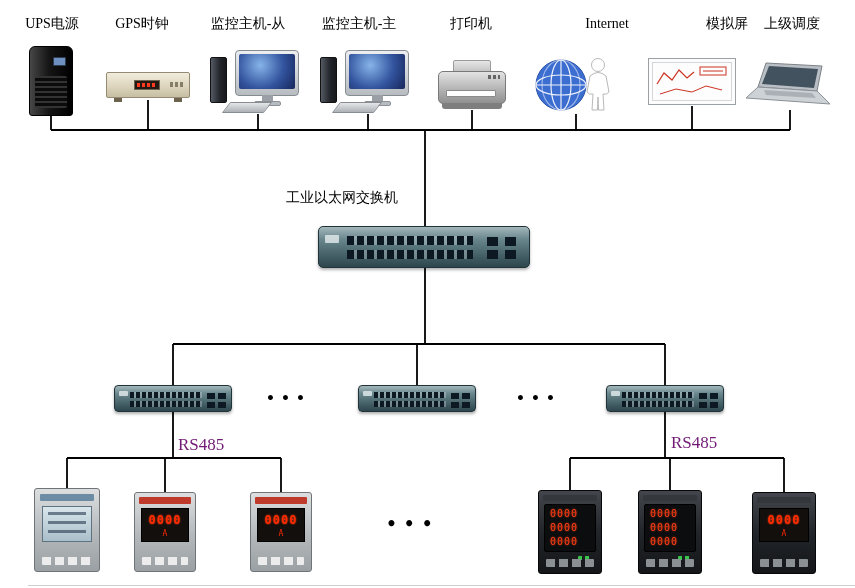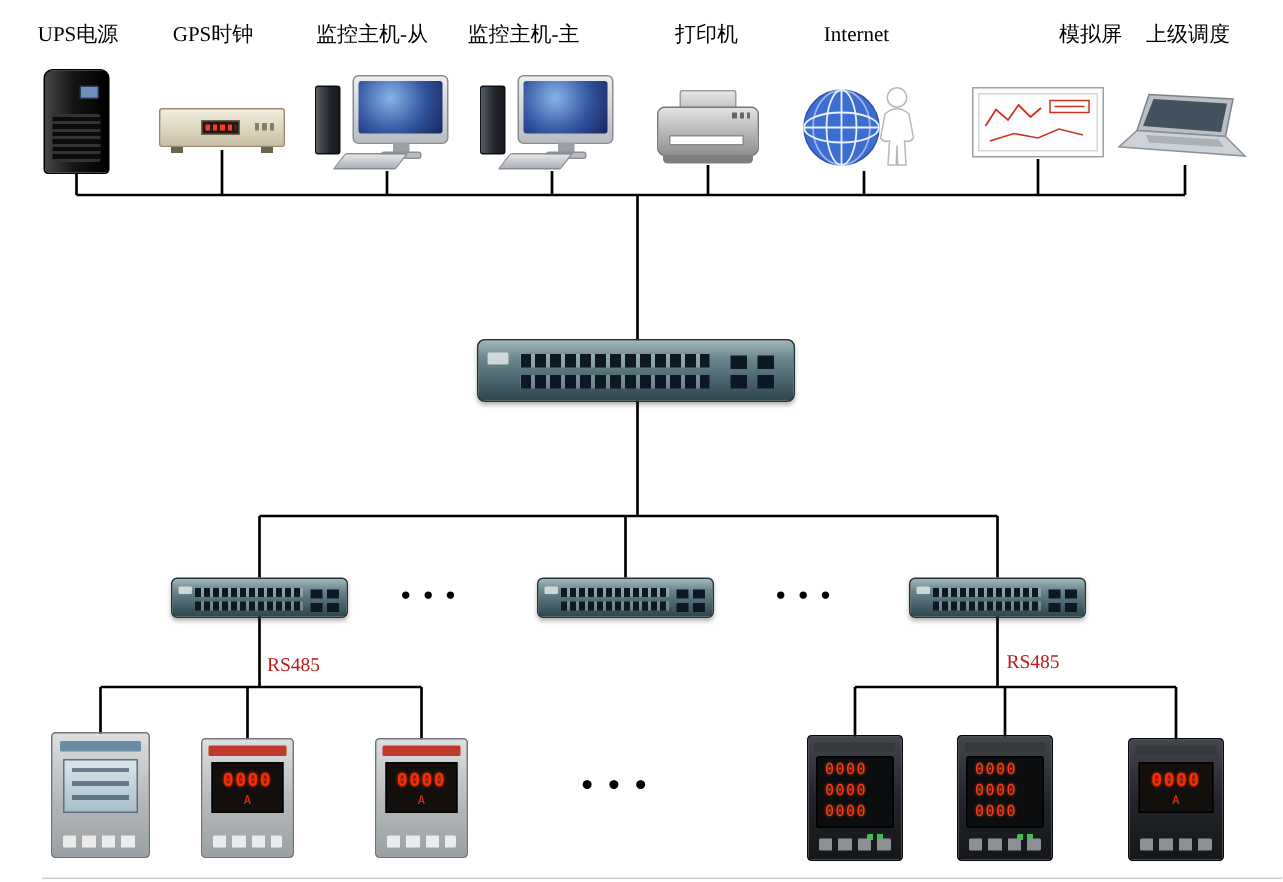--- a/index.html
+++ b/index.html
@@ -3,21 +3,21 @@
 <meta charset="utf-8">
 <style>
   *{box-sizing:border-box;margin:0;padding:0}
   body{background:#fff}
   #canvas{position:relative;width:855px;height:588px;background:#fff;overflow:hidden;
           font-family:"Liberation Serif","DejaVu Serif",serif}
   #wires{position:absolute;left:0;top:0;width:855px;height:588px}
 
   .lbl{position:absolute;width:110px;font-size:14px;line-height:16px;color:#000;text-align:center;white-space:nowrap}
   .lbl-sw{position:absolute;font-size:14px;color:#000;white-space:nowrap}
-  .lbl-rs{position:absolute;font-size:13px;color:#b91c1c;white-space:nowrap}
+  .lbl-rs{position:absolute;font-size:17px;color:#701a75;white-space:nowrap}
   .dots{position:absolute;font-family:"DejaVu Sans",sans-serif;font-weight:bold;color:#000;font-size:14px;letter-spacing:6px}
   .dots.big{font-size:17px;letter-spacing:7px}
   .dev{position:absolute}
 
   
   .ups-body{position:absolute;left:0;top:0;width:44px;height:70px;background:linear-gradient(90deg,#474747,#151515 45%,#000);border-radius:6px 6px 3px 3px;border:1px solid #000}
   .ups-screen{position:absolute;right:7px;top:11px;width:13px;height:9px;background:#6e90c0;border:1px solid #2e3c52;border-radius:1px}
   .ups-vents{position:absolute;left:6px;top:30px;width:32px;height:32px;background:repeating-linear-gradient(180deg,#333 0 2px,#0b0b0b 2px 5px);border-radius:2px}
 
   
@@ -112,23 +112,23 @@
       <line x1="570" y1="458" x2="784" y2="458"></line>
       <line x1="570" y1="458" x2="570" y2="491"></line>
       <line x1="670" y1="458" x2="670" y2="491"></line>
       <line x1="784" y1="458" x2="784" y2="493"></line>
     </g>
   </svg>
 
   <div class="lbl" style="left:-3px;top:16px">UPS电源</div>
   <div class="lbl" style="left:87px;top:16px">GPS时钟</div>
   <div class="lbl" style="left:193px;top:16px">监控主机-从</div>
-  <div class="lbl" style="left:294px;top:16px">监控主机-主</div>
+  <div class="lbl" style="left:304px;top:16px">监控主机-主</div>
   <div class="lbl" style="left:416px;top:16px">打印机</div>
-  <div class="lbl" style="left:516px;top:16px">Internet</div>
+  <div class="lbl" style="left:552px;top:16px">Internet</div>
   <div class="lbl" style="left:672px;top:16px">模拟屏</div>
   <div class="lbl" style="left:737px;top:16px">上级调度</div>
 
   <div class="dev" style="left:29px;top:46px;width:44px;height:70px">
     <div class="ups-body"></div>
     <div class="ups-screen"></div>
     <div class="ups-vents"></div>
   </div>
 
   <div class="dev" style="left:106px;top:72px;width:84px;height:30px">
@@ -200,20 +200,21 @@
 
   <div class="dev" style="left:744px;top:62px;width:92px;height:48px">
     <svg width="92" height="48" viewBox="0 0 92 48">
       <polygon points="22,1 78,4 73,29 14,25" fill="#b9bfc4" stroke="#7c8287"></polygon>
       <polygon points="25,4 74,7 70,26 18,22" fill="#42525f"></polygon>
       <polygon points="14,25 73,29 86,42 2,36" fill="#cdd2d6" stroke="#8a9095"></polygon>
       <polygon points="20,28 68,31 72,36 22,33" fill="#aab0b5"></polygon>
     </svg>
   </div>
 
+  <div class="lbl-sw" style="left:286px;top:189px">工业以太网交换机</div>
 
   <div class="switch sw-main" style="left:318px;top:226px">
     <div class="sw-logo"></div>
     <div class="sw-row r1"></div>
     <div class="sw-row r2"></div>
     <div class="sw-up u1"></div>
     <div class="sw-up u2"></div>
   </div>
 
   <div class="switch sw-sub" style="left:114px;top:385px">

